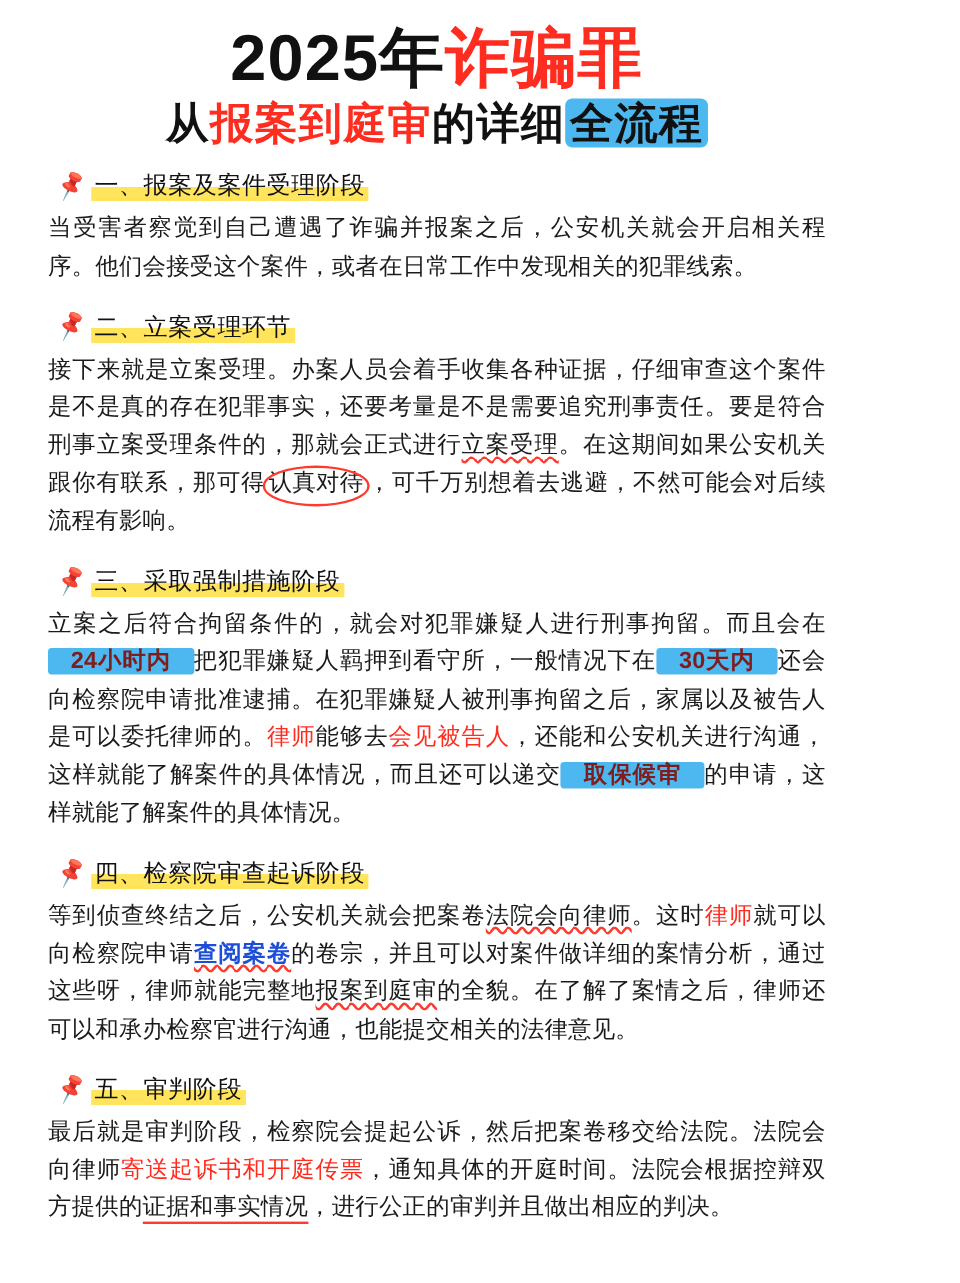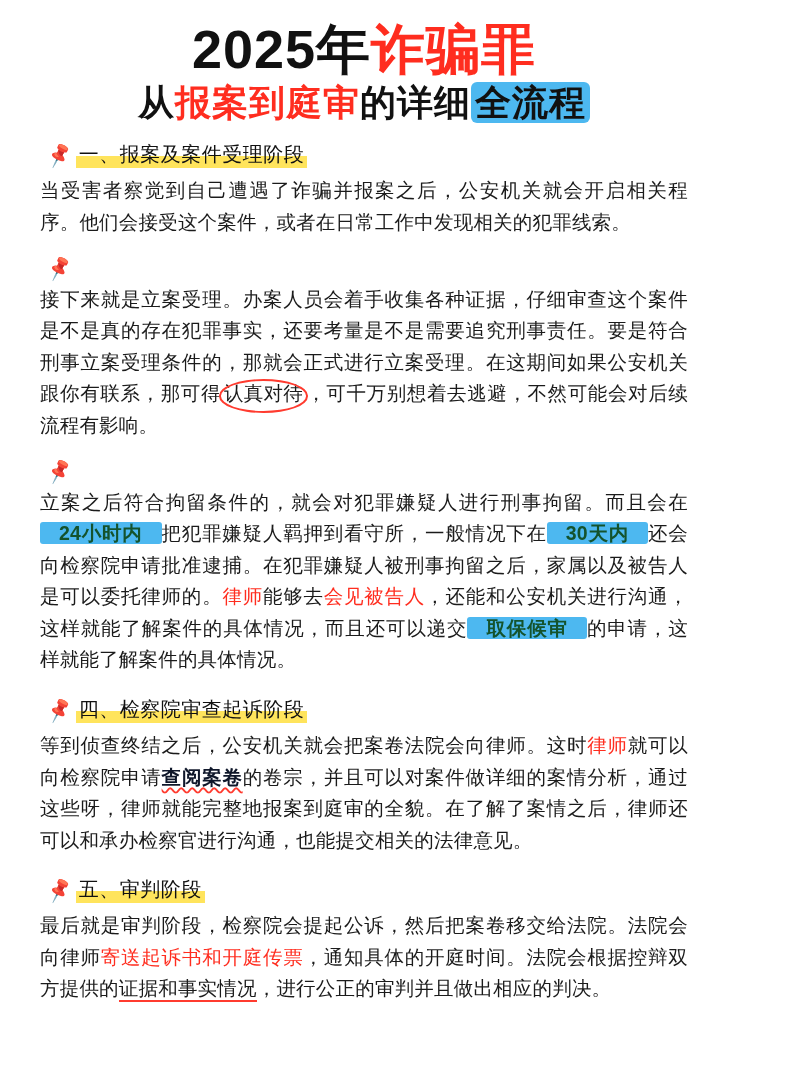--- a/index.html
+++ b/index.html
@@ -78,33 +78,34 @@
     line-height: 1.62;
     color: #1b1b1b;
     text-align: justify;
     letter-spacing: 0.2px;
   }
 
   
   .red-b { color: #ff2d1f; font-weight: normal; }
   .blue-hl {
     background: #4db8f0;
-    color: #14532d;
+    color: #7f1d1d;
     font-weight: bold;
     border-radius: 3px;
     padding: 0 19px;
   }
   .wavy {
+    text-decoration: underline;
     text-decoration-color: #ff3b2f;
     text-decoration-style: wavy;
     text-decoration-thickness: 1.5px;
     text-underline-offset: 3px;
   }
   .wavy-red-text {
-    color: #0f172a;
+    color: #1d4ed8;
     font-weight: bold;
     text-decoration: underline;
     text-decoration-color: #ff3b2f;
     text-decoration-style: wavy;
     text-decoration-thickness: 1.5px;
     text-underline-offset: 3px;
   }
   .straight {
     border-bottom: 2px solid #ff3b2f;
     padding-bottom: 1px;
@@ -146,29 +147,31 @@
       <span class="sec-title">一、报案及案件受理阶段</span>
     </div>
     <div class="sec-body">
       <span>当受害者察觉到自己遭遇了诈骗并报案之后，公安机关就会开启相关程序。他们会接受这个案件，或者在日常工作中发现相关的犯罪线索。</span>
     </div>
   </div>
 
   <div class="section">
     <div class="sec-head">
       <span class="pin-icon">📌</span>
+      <span class="sec-title">二、立案受理环节</span>
     </div>
     <div class="sec-body">
       <span>接下来就是立案受理。办案人员会着手收集各种证据，仔细审查这个案件是不是真的存在犯罪事实，还要考量是不是需要追究刑事责任。要是符合刑事立案受理条件的，那就会正式进行</span><span class="wavy">立案受理</span><span>。在这期间如果公安机关跟你有联系，那可得</span><span class="circle-mark">认真对待</span><span>，可千万别想着去逃避，不然可能会对后续流程有影响。</span>
     </div>
   </div>
 
   <div class="section">
     <div class="sec-head">
       <span class="pin-icon">📌</span>
+      <span class="sec-title">三、采取强制措施阶段</span>
     </div>
     <div class="sec-body">
       <span>立案之后符合拘留条件的，就会对犯罪嫌疑人进行刑事拘留。而且会在</span><span class="blue-hl">24小时内</span><span>把犯罪嫌疑人羁押到看守所，一般情况下在</span><span class="blue-hl">30天内</span><span>还会向检察院申请批准逮捕。在犯罪嫌疑人被刑事拘留之后，家属以及被告人是可以委托律师的。</span><span class="red-b">律师</span><span>能够去</span><span class="red-b">会见被告人</span><span>，还能和公安机关进行沟通，这样就能了解案件的具体情况，而且还可以递交</span><span class="blue-hl">取保候审</span><span>的申请，这样就能了解案件的具体情况。</span>
     </div>
   </div>
 
   <div class="section">
     <div class="sec-head">
       <span class="pin-icon">📌</span>
       <span class="sec-title">四、检察院审查起诉阶段</span>

